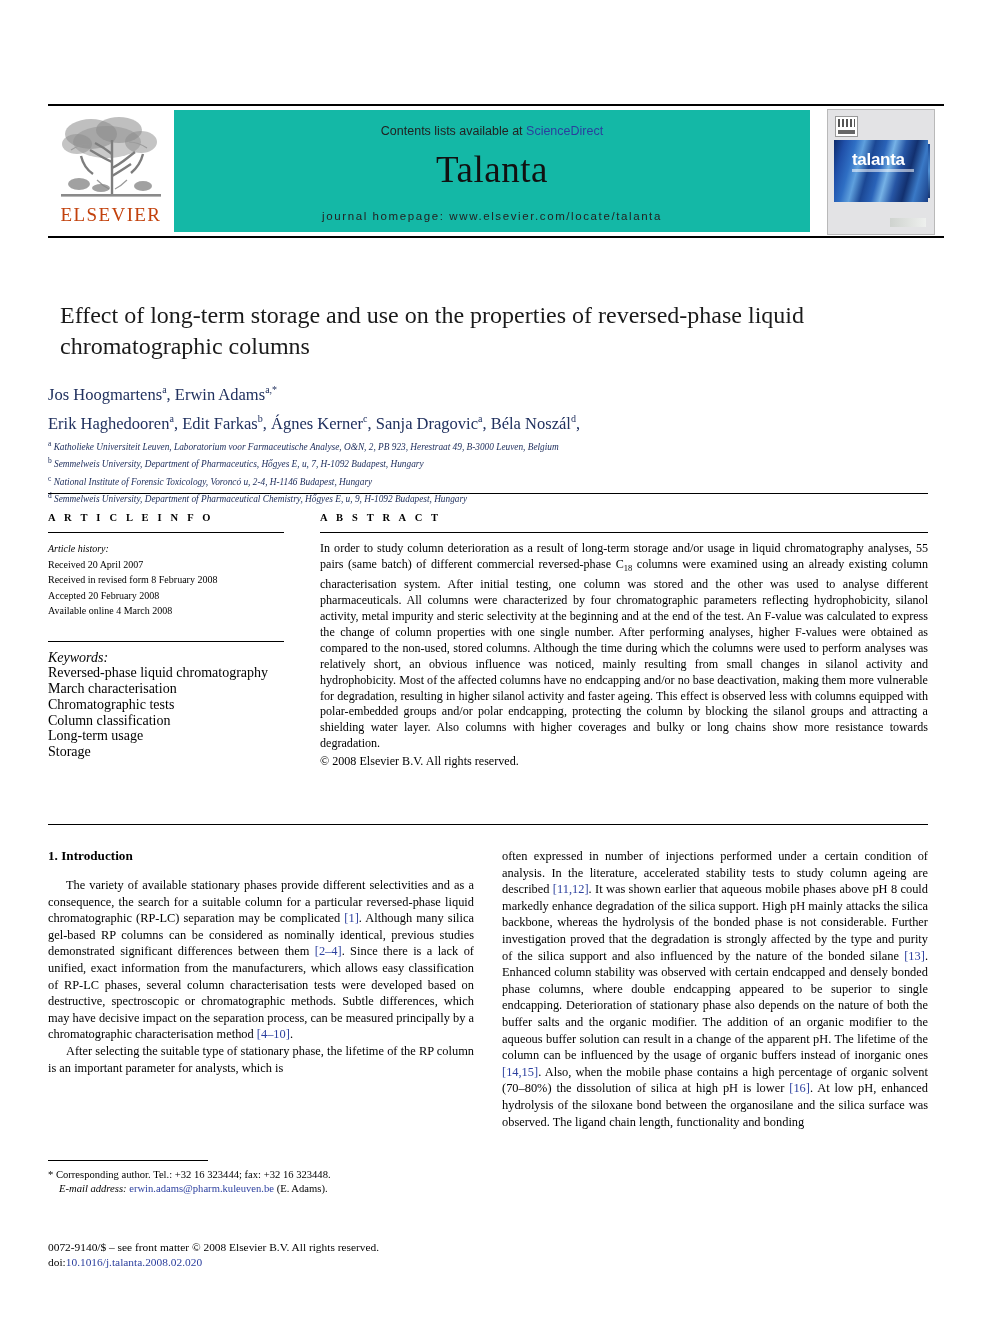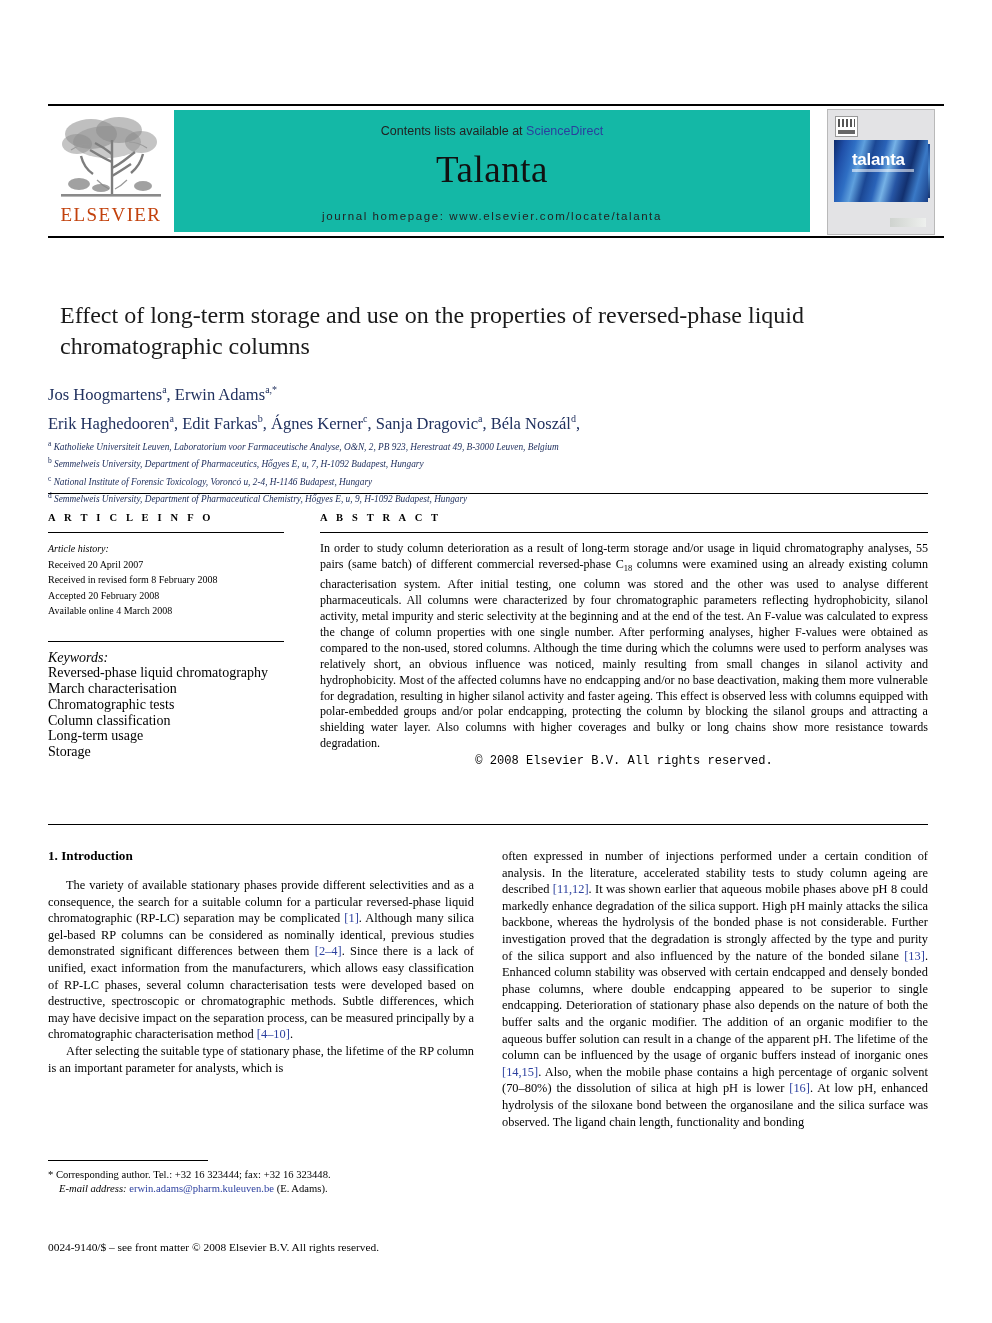--- a/index.html
+++ b/index.html
@@ -275,22 +275,22 @@
     font-size: 12.1px;
     line-height: 15.9px;
     text-align: justify;
     color: #000;
   }
   .abstract-text sub {
     font-size: 8.5px;
   }
   .copyright {
     margin-top: 2px;
-    text-align: center;
-    font-family: Liberation Mono, monospace;
+    text-align: left;
+    font-family: Liberation Serif, serif;
     font-size: 12.1px;
   }
   .rule-bottom {
     position: absolute;
     left: 48px; top: 824px;
     width: 880px;
     border-top: 1px solid #000;
   }
 
   
@@ -488,16 +488,17 @@
     <p class="para cont"><span>often expressed in number of injections performed under a certain condition of analysis. In the literature, accelerated stability tests to study column ageing are described </span><span class="ref">[11,12]</span><span>. It was shown earlier that aqueous mobile phases above pH 8 could markedly enhance degradation of the silica support. High pH mainly attacks the silica backbone, whereas the hydrolysis of the bonded phase is not considerable. Further investigation proved that the degradation is strongly affected by the type and purity of the silica support and also influenced by the nature of the bonded silane </span><span class="ref">[13]</span><span>. Enhanced column stability was observed with certain endcapped and densely bonded phase columns, where double endcapping appeared to be superior to single endcapping. Deterioration of stationary phase also depends on the nature of both the buffer salts and the organic modifier. The addition of an organic modifier to the aqueous buffer solution can result in a change of the apparent pH. The lifetime of the column can be influenced by the usage of organic buffers instead of inorganic ones </span><span class="ref">[14,15]</span><span>. Also, when the mobile phase contains a high percentage of organic solvent (70–80%) the dissolution of silica at high pH is lower </span><span class="ref">[16]</span><span>. At low pH, enhanced hydrolysis of the siloxane bond between the organosilane and the silica surface was observed. The ligand chain length, functionality and bonding</span></p>
   </div>
 
   <div class="foot-rule"></div>
   <div class="footnote">
     <div>* Corresponding author. Tel.: +32 16 323444; fax: +32 16 323448.</div>
     <div class="indent"><em>E-mail address:</em> <span class="mail-link">erwin.adams@pharm.kuleuven.be</span><span> (E. Adams).</span></div>
   </div>
 
   <div class="issn-block">
-    <div>0024-9140/$ – see front matter © 2008 Elsevier B.V. All rights reserved.</div>
+    <div>0072-9140/$ – see front matter © 2008 Elsevier B.V. All rights reserved.</div>
+    <div><span>doi:</span><span class="doi-link">10.1016/j.talanta.2008.02.020</span></div>
   </div>
 
 </div>
 
 </body></html>

